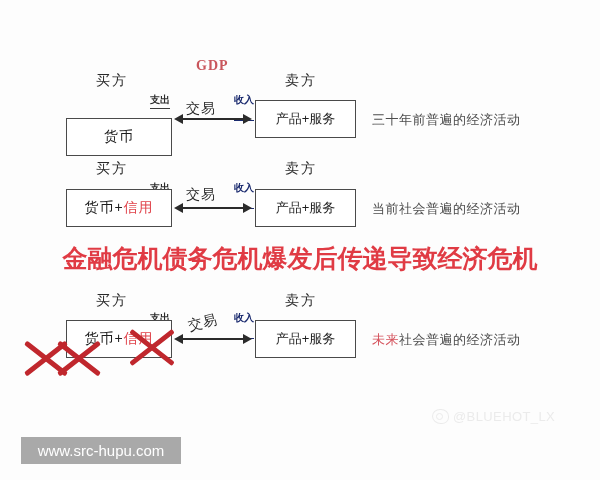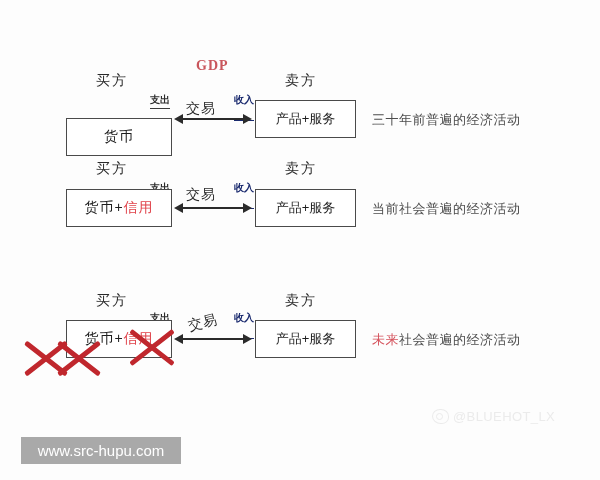--- a/index.html
+++ b/index.html
@@ -303,20 +303,21 @@
 
     <div class="box box-right" style="top:29px;">
       <span>产品+服务</span>
     </div>
 
     <div class="caption" style="top:40px;text-align:right;">
       <span>当前社会普遍的经济活动</span>
     </div>
   </div>
 
+  <div class="headline">金融危机债务危机爆发后传递导致经济危机</div>
 
   <div class="row row3">
     <div class="party party-buyer" style="top:0px;">买方</div>
     <div class="party party-seller" style="top:0px;">卖方</div>
 
     <div class="flow flow-out" style="top:19px;">支出</div>
     <div class="flow flow-in" style="top:19px;">收入</div>
 
     <div class="deal deal-tilt" style="top:22px;left:188px;">交易</div>
 

